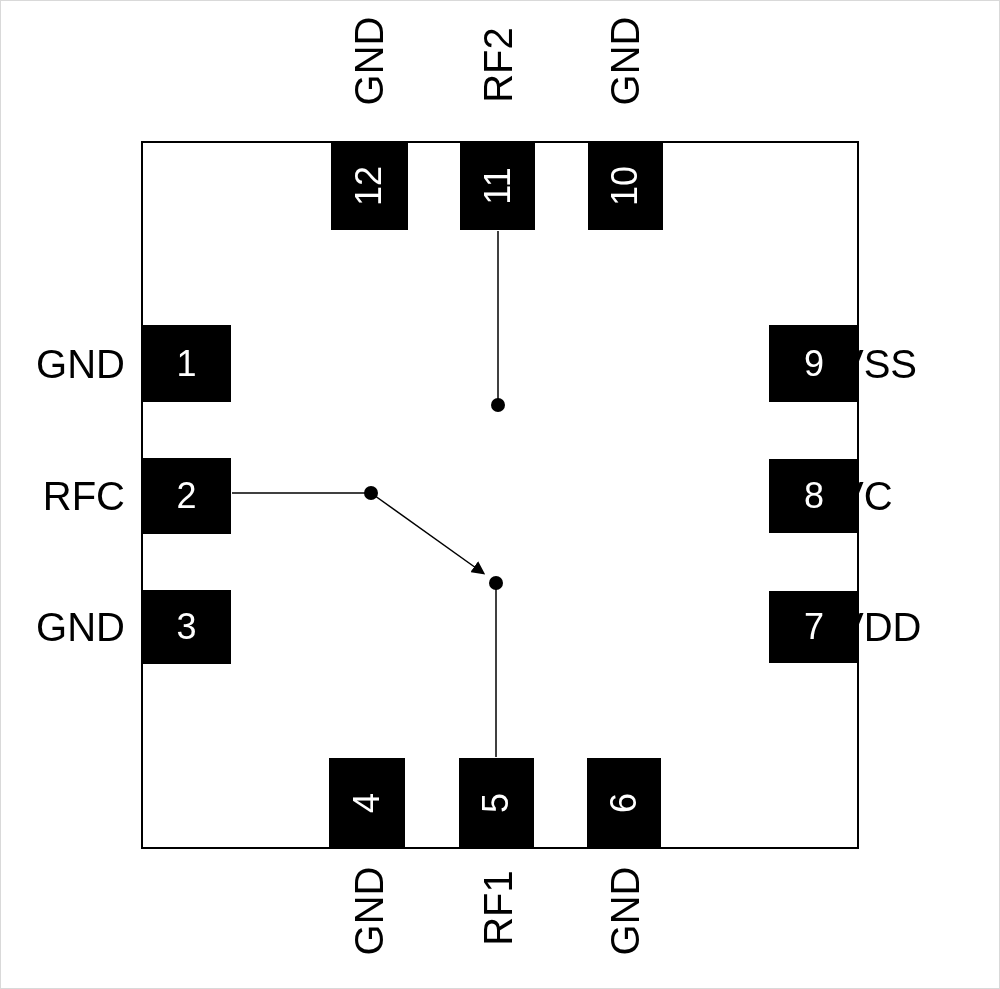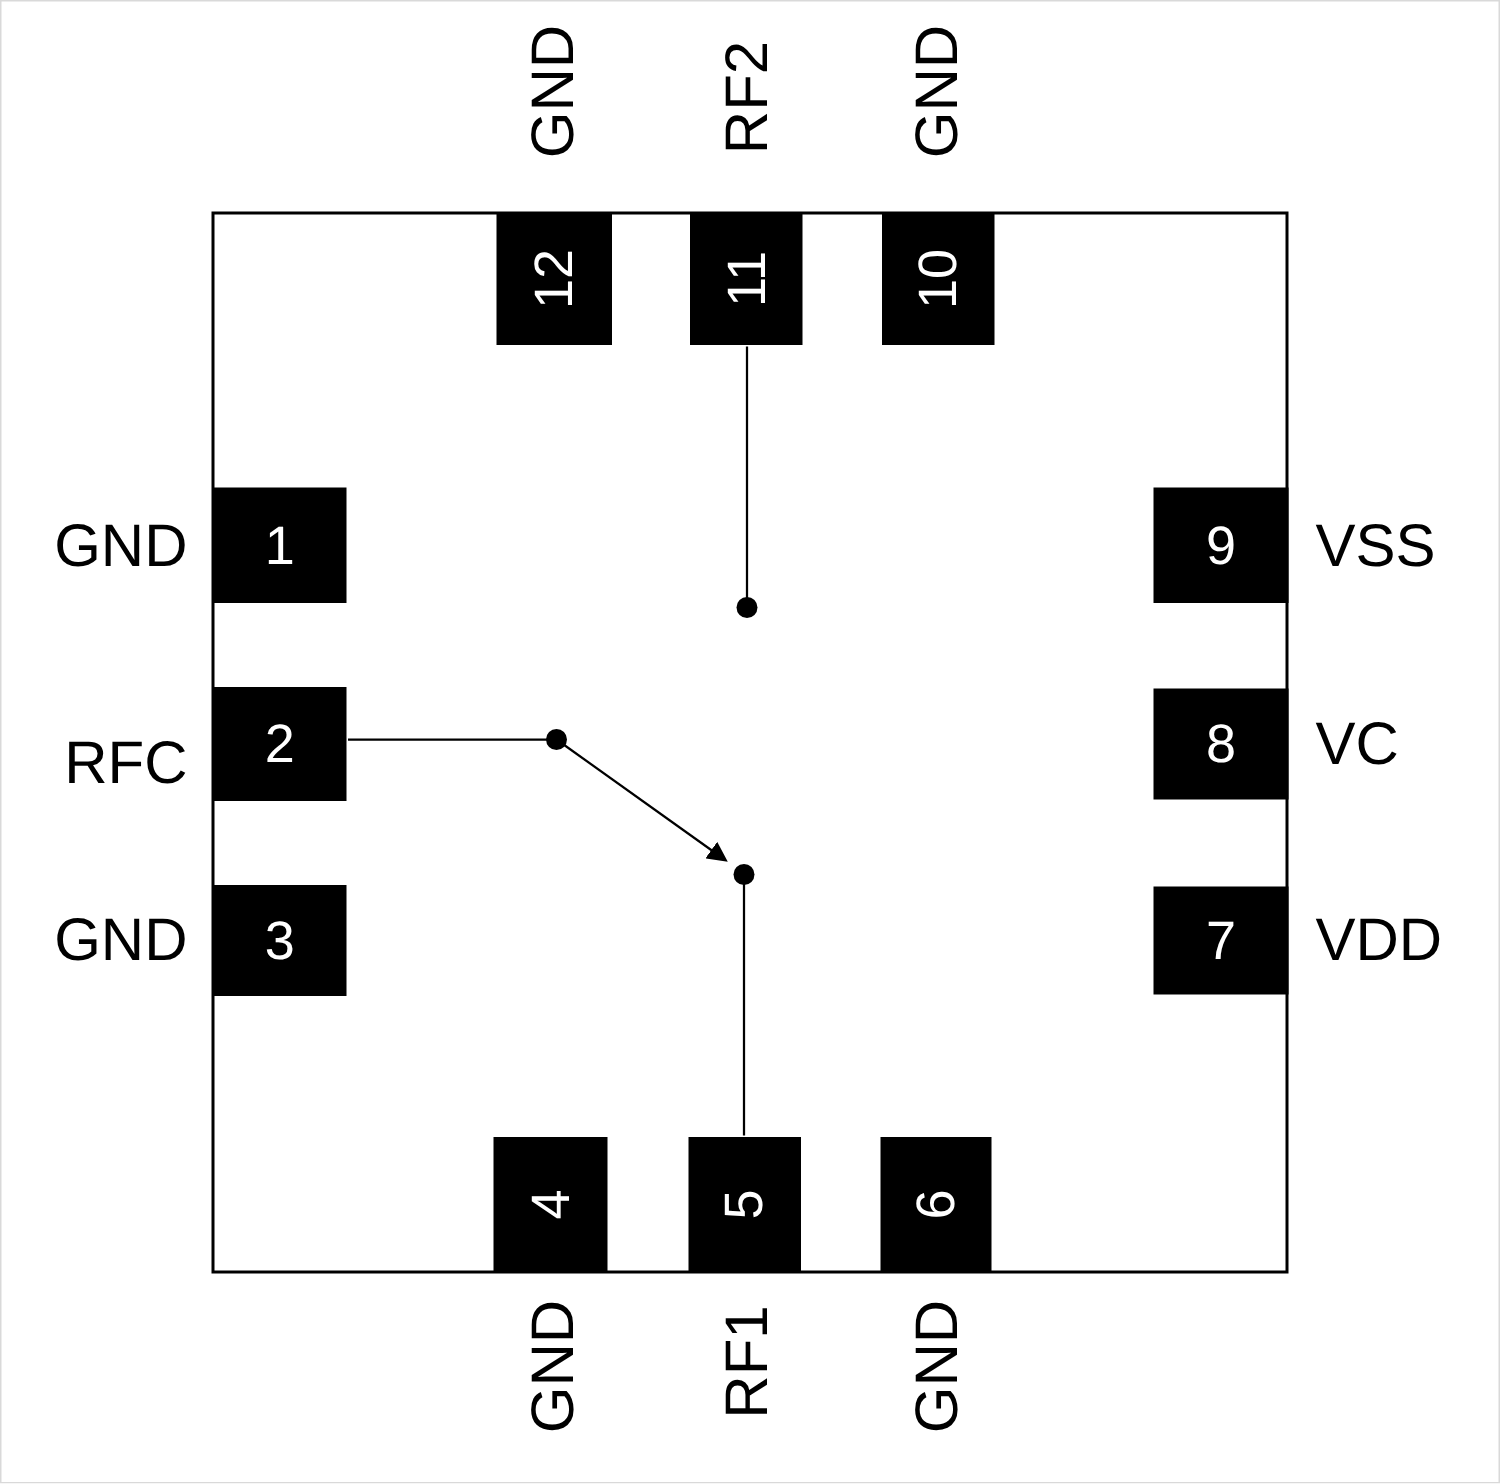--- a/index.html
+++ b/index.html
@@ -45,21 +45,21 @@
   .pin-top   { top: 141px;  height: 88px; }
   .pin-bot   { top: 757px;  height: 90px; }
   .hlabel {
     position: absolute;
     font-size: 40px;
     color: #000000;
     white-space: nowrap;
     line-height: 1;
   }
   .hlabel-left  { transform: translate(-100%, -50%); left: 124px; }
-  .hlabel-right { transform: translate(0, -50%); left: 876px; }
+  .hlabel-right { transform: translate(0, -50%); left: 836px; }
   .vlabel {
     position: absolute;
     font-size: 40px;
     color: #000000;
     white-space: nowrap;
     line-height: 1;
     transform: translate(-50%, -50%) rotate(-90deg);
   }
 </style>
 </head>
@@ -118,21 +118,21 @@
     <span class="num rot">4</span>
   </div>
   <div class="pin pin-bot" style="left:458px;width:75px">
     <span class="num rot">5</span>
   </div>
   <div class="pin pin-bot" style="left:586px;width:74px">
     <span class="num rot">6</span>
   </div>
 
   <div class="hlabel hlabel-left" style="top:363px">GND</div>
-  <div class="hlabel hlabel-left" style="top:508px">RFC</div>
+  <div class="hlabel hlabel-left" style="top:495px">RFC</div>
   <div class="hlabel hlabel-left" style="top:626px">GND</div>
 
   <div class="hlabel hlabel-right" style="top:363px">VSS</div>
   <div class="hlabel hlabel-right" style="top:495px">VC</div>
   <div class="hlabel hlabel-right" style="top:626px">VDD</div>
 
   <div class="vlabel" style="left:368px;top:60px">GND</div>
   <div class="vlabel" style="left:497px;top:64px">RF2</div>
   <div class="vlabel" style="left:624px;top:60px">GND</div>
 

